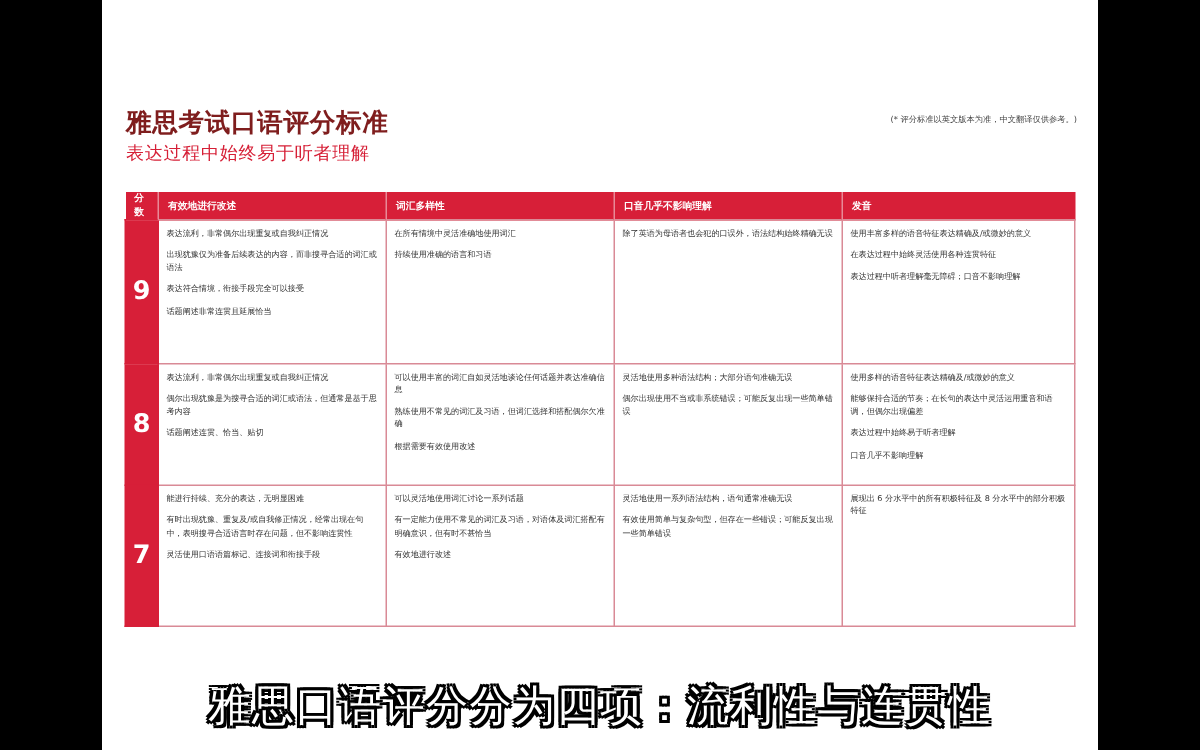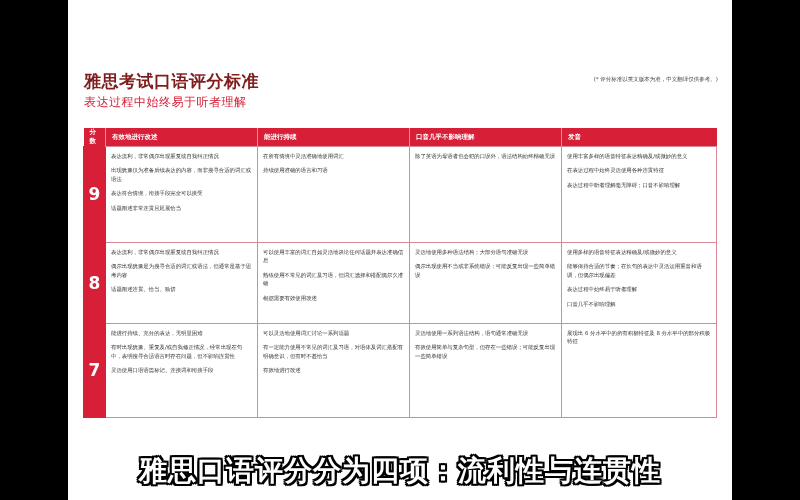--- a/index.html
+++ b/index.html
@@ -12,21 +12,21 @@
   table.grid { position:absolute; left:15px; top:128px; width:633px; border-collapse:collapse; table-layout:fixed; }
   table.grid th { background:#d71f38; color:#fff; font-size:6.5px; font-weight:bold; text-align:left;
                   height:17px; padding:0 6px; border-right:1px solid #e88a97; }
   table.grid th:last-child { border-right:none;margin-left:36px; }
   table.grid td { border:1px solid #d98a96; vertical-align:top; padding:5px 5px 0 5px; font-size:5.4px; color:#333; line-height:1.55; }
   table.grid td.score { background:#d71f38; color:#fff; font-size:17px; font-weight:bold; text-align:center; vertical-align:middle; border-color:#d71f38; padding:0; }
   td p { margin:0 0 6px 0; }
   tr.r9 td { height:90px; }
   tr.r8 td { height:75px; }
   tr.r7 td { height:88px; }
-  .caption { position:absolute; left:0; width:800px; top:452px; text-align:center; font-size:28px; font-weight:bold; color:#fff;
+  .caption { position:absolute; left:0; width:800px; top:452px; text-align:center; font-size:28px; font-weight:normal; color:#fff;
              letter-spacing:1px;
              text-shadow: -2px -2px 0 #000, 2px -2px 0 #000, -2px 2px 0 #000, 2px 2px 0 #000,
                           0 -2px 0 #000, 0 2px 0 #000, -2px 0 0 #000, 2px 0 0 #000; }
 </style>
 </head>
 <body>
 
 <div class="slide">
   <div class="title">雅思考试口语评分标准</div>
   <div class="subtitle">表达过程中始终易于听者理解</div>
@@ -37,21 +37,21 @@
       <col style="width:22px">
       <col style="width:152px">
       <col style="width:152px">
       <col style="width:152px">
       <col style="width:155px">
     </colgroup>
     <thead>
       <tr>
         <th>分数</th>
         <th>有效地进行改述</th>
-        <th>能进行持续</th>
+        <th>词汇多样性</th>
         <th>口音几乎不影响理解</th>
         <th>发音</th>
       </tr>
     </thead>
     <tbody>
       <tr class="r9">
         <td class="score">9</td>
         <td>
           <p>表达流利，非常偶尔出现重复或自我纠正情况</p>
           <p>出现犹豫仅为准备后续表达的内容，而非搜寻合适的词汇或语法</p>

